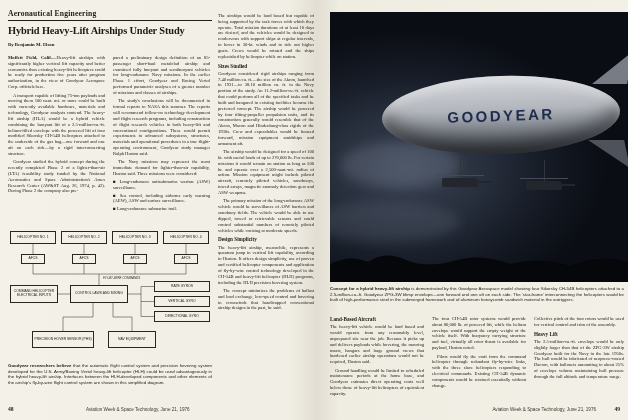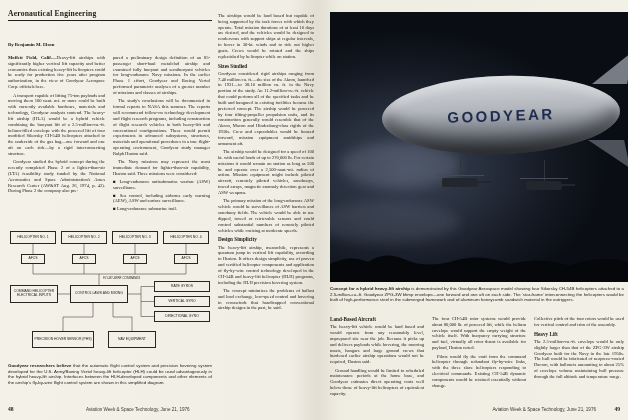--- a/index.html
+++ b/index.html
@@ -63,20 +63,21 @@
   .folio { position:absolute; top:405.5px; font-size:5.6px; font-weight:bold; color:#211e19; }
   .folio-left { left:8px; } .folio-right { right:8px; }
 </style>
 </head>
 <body>
 
 <div class="sheet">
 
   <div class="section-head">Aeronautical Engineering</div>
   <div class="section-rule"></div>
+  <div class="headline">Hybrid Heavy-Lift Airships Under Study</div>
   <div class="byline">By Benjamin M. Elson</div>
 
   <div class="col col1">
     <p class="noindent"><b>Moffett Field, Calif.—</b><span>Heavy-lift airships with significantly higher vertical lift capacity and better economics than existing heavy-lift helicopters could be ready for production five years after program authorization, in the view of Goodyear Aerospace Corp. officials here.</span></p>
     <p>A transport capable of lifting 75-ton payloads and moving them 100 naut. mi. or more could be built with currently available hardware, materials and technology, Goodyear analysts contend. The heavy-lift airship (HLA) would be a hybrid vehicle combining the buoyant lift of a 2.5-million-cu.-ft. helium-filled envelope with the powered lift of four modified Sikorsky CH-54B helicopters attached to the underside of the gas bag—one forward and one aft on each side—by a rigid interconnecting structure.</p>
     <p>Goodyear studied the hybrid concept during the recently completed Phase 2 of a lighter-than-air (LTA) feasibility study funded by the National Aeronautics and Space Administration's Ames Research Center (AW&amp;ST Aug. 26, 1974, p. 42). During Phase 2 the company also pre-</p>
   </div>
 
   <div class="col col2">
     <p class="noindent">pared a preliminary design definition of an 85-passenger short-haul metalclad airship and examined fully buoyant and semibuoyant vehicles for long-endurance Navy missions. In the earlier Phase 1 effort, Goodyear and Boeing Vertol performed parametric analyses of a greater number of missions and classes of airships.</p>

